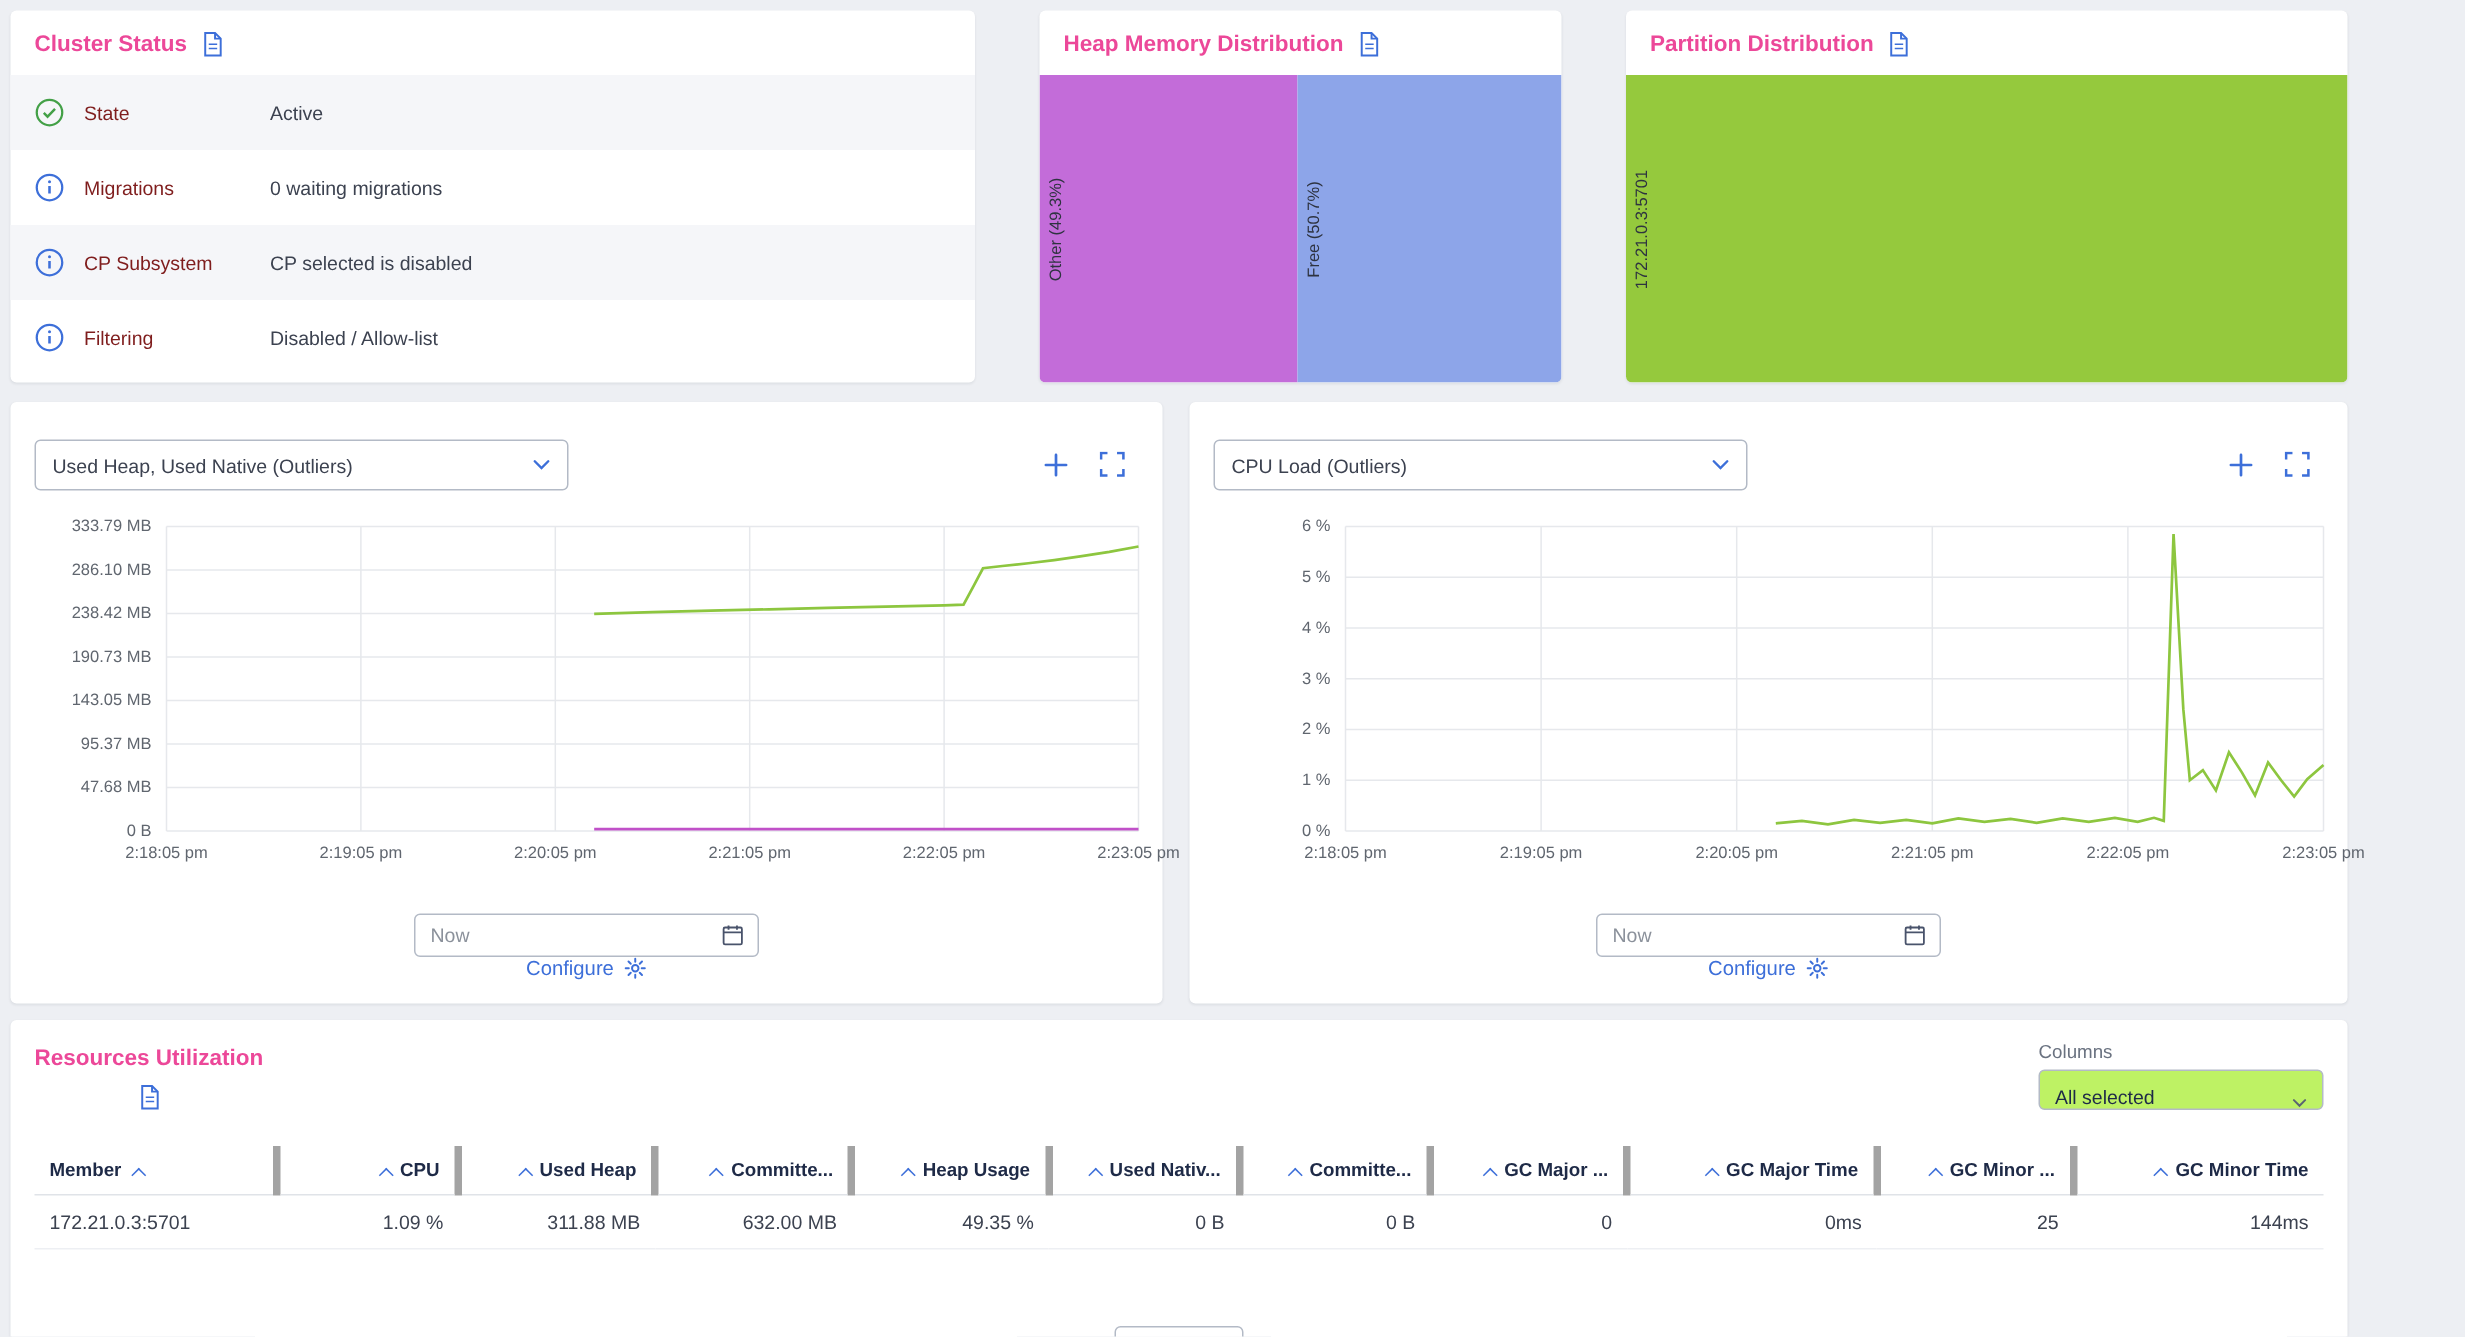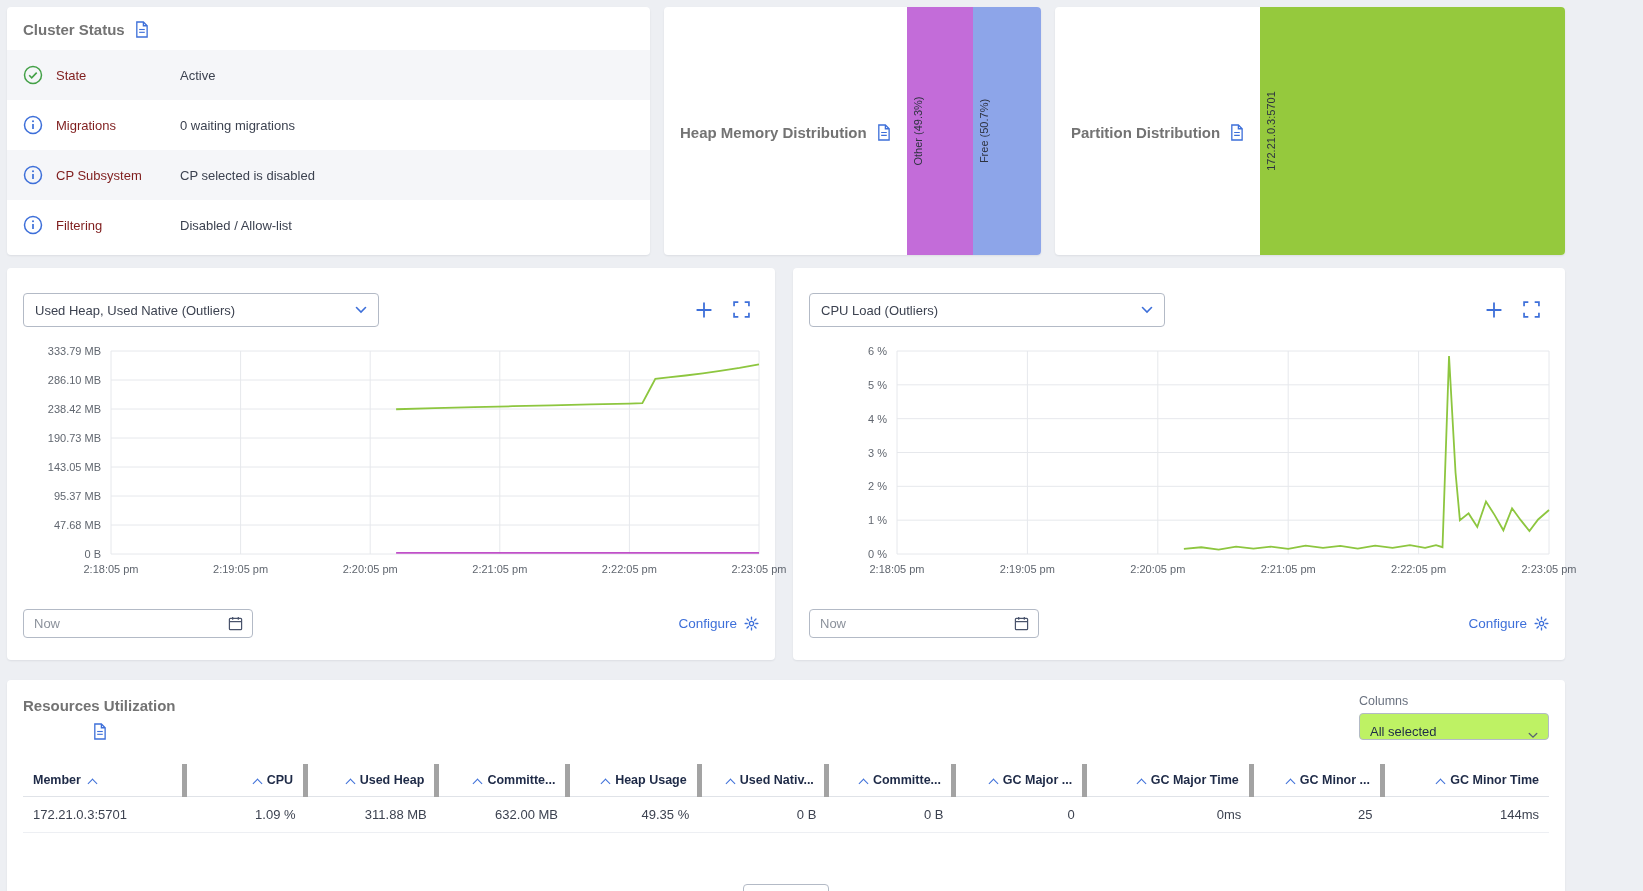--- a/index.html
+++ b/index.html
@@ -6,31 +6,31 @@
   html, body { width:1643px; height:891px; overflow:hidden; }
   body { background:#edeff3; font-family:"Liberation Sans", sans-serif; }
   .page { padding:7px 0 0 7px; width:1565px; }
 
   .card { background:#fff; border-radius:4px; box-shadow:0 1px 2px rgba(16,24,40,.08); }
 
   .row-top { display:grid; grid-template-columns:643px 377px 510px; gap:14px; height:248px; margin-bottom:13px; }
   .row-mid { display:grid; grid-template-columns:768px 772px; gap:18px; height:392px; margin-bottom:20px; }
 
   .card-title-row { display:flex; align-items:center; gap:9px; padding:14px 16px 12px; }
-  .card-title { font-size:15px; font-weight:600; color:#737373; }
+  .card-title { font-size:15px; font-weight:600; color:#ec4899; }
 
   
   .status-row { display:flex; align-items:center; height:50px; padding:0 16px; }
   .status-rows .status-row:nth-child(odd) { background:#f5f6f9; }
   .status-icon { width:20px; height:20px; margin-right:13px; flex:0 0 auto; display:flex; }
   .status-label { width:124px; font-size:13px; color:#7f1d1d; }
   .status-value { font-size:13px; color:#3c4250; }
 
   
-  .dist-card { display:flex; flex-direction:row; overflow:hidden; }
+  .dist-card { display:flex; flex-direction:column; overflow:hidden;margin-left:29px; }
   .dist-bar { flex:1; display:flex; }
   .dist-segment { position:relative; height:100%; }
   .dist-segment-label { position:absolute; left:5px; top:50%;
     transform:translateY(-50%) rotate(180deg); writing-mode:vertical-rl;
     font-size:11px; color:#2e3340; white-space:nowrap; }
 
   
   .chart-card { padding:16px; display:flex; flex-direction:column; }
   .chart-header { display:flex; justify-content:space-between; align-items:center; margin-top:9px; }
   .metric-select { width:356px; height:34px; border:1px solid #b3bac6; border-radius:4px;
@@ -44,21 +44,21 @@
   .chart-row { display:flex; height:203px; }
   .y-labels { width:88px; position:relative; flex:0 0 auto; }
   .y-labels span { position:absolute; right:10px; transform:translateY(-50%);
     font-size:11px; color:#60666f; white-space:nowrap; }
   .plot { flex:1; position:relative; }
   .plot svg { position:absolute; inset:0; width:100%; height:100%; overflow:visible; }
   .x-row { margin-left:88px; height:18px; position:relative; margin-top:9px; }
   .x-row span { position:absolute; top:0; transform:translateX(-50%);
     font-size:11px; color:#60666f; white-space:nowrap; }
 
-  .chart-footer { margin-top:28px; display:flex; justify-content:space-between; align-items:center; }
+  .chart-footer { margin-top:28px; display:flex; justify-content:space-between; align-items:center;flex-direction:column; }
   .time-input { width:230px; height:29px; border:1px solid #b3bac6; border-radius:4px;
     display:flex; align-items:center; background:#fff; }
   .time-input input { border:0; outline:0; flex:1; min-width:0; padding:0 10px; font-size:13px;
     color:#3c4250; font-family:inherit; background:transparent; }
   .time-input input::placeholder { color:#8b919b; }
   .time-input .cal { margin-right:9px; display:flex; cursor:pointer; }
   .configure { display:flex; align-items:center; gap:7px; color:#3d6fd9; font-size:13.5px;
     cursor:pointer; text-decoration:none; }
 
   

